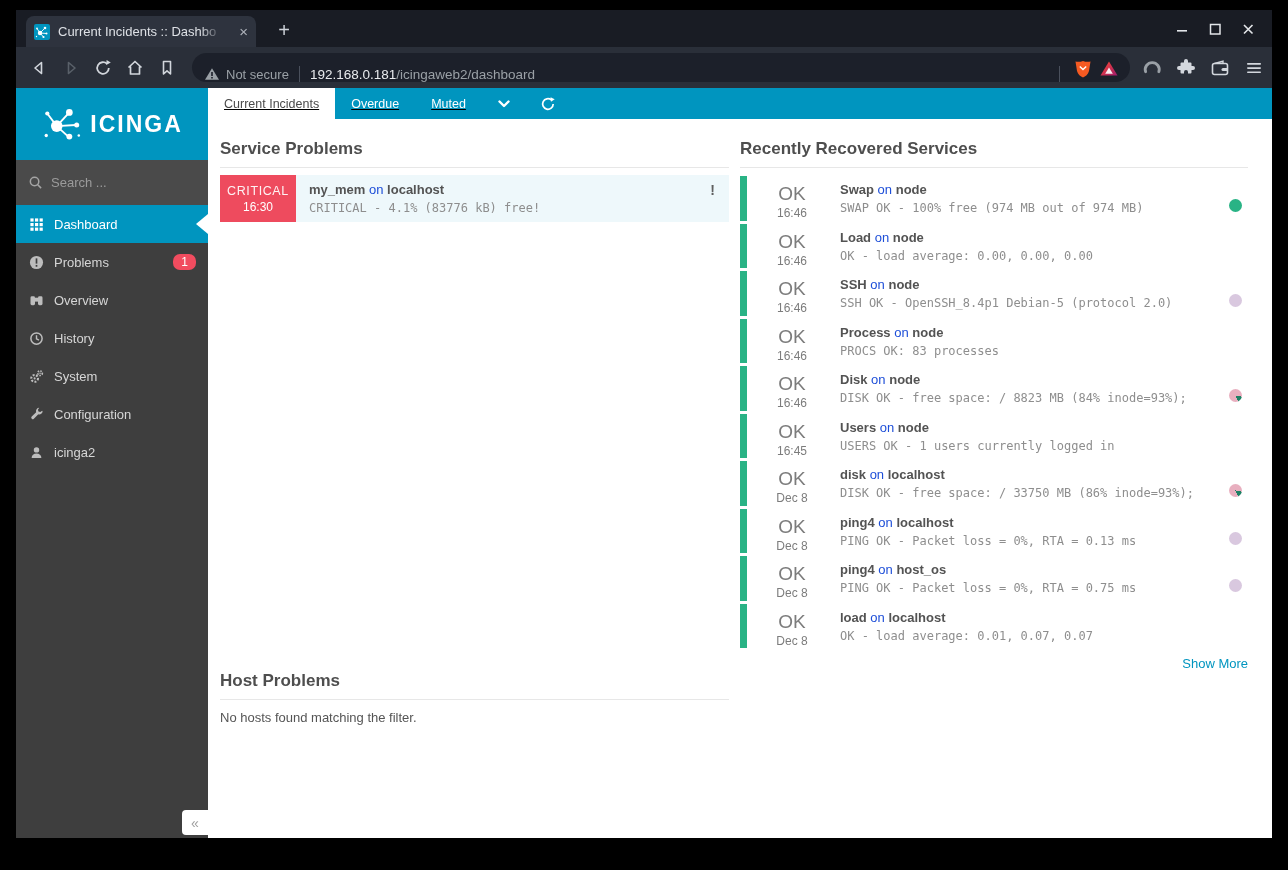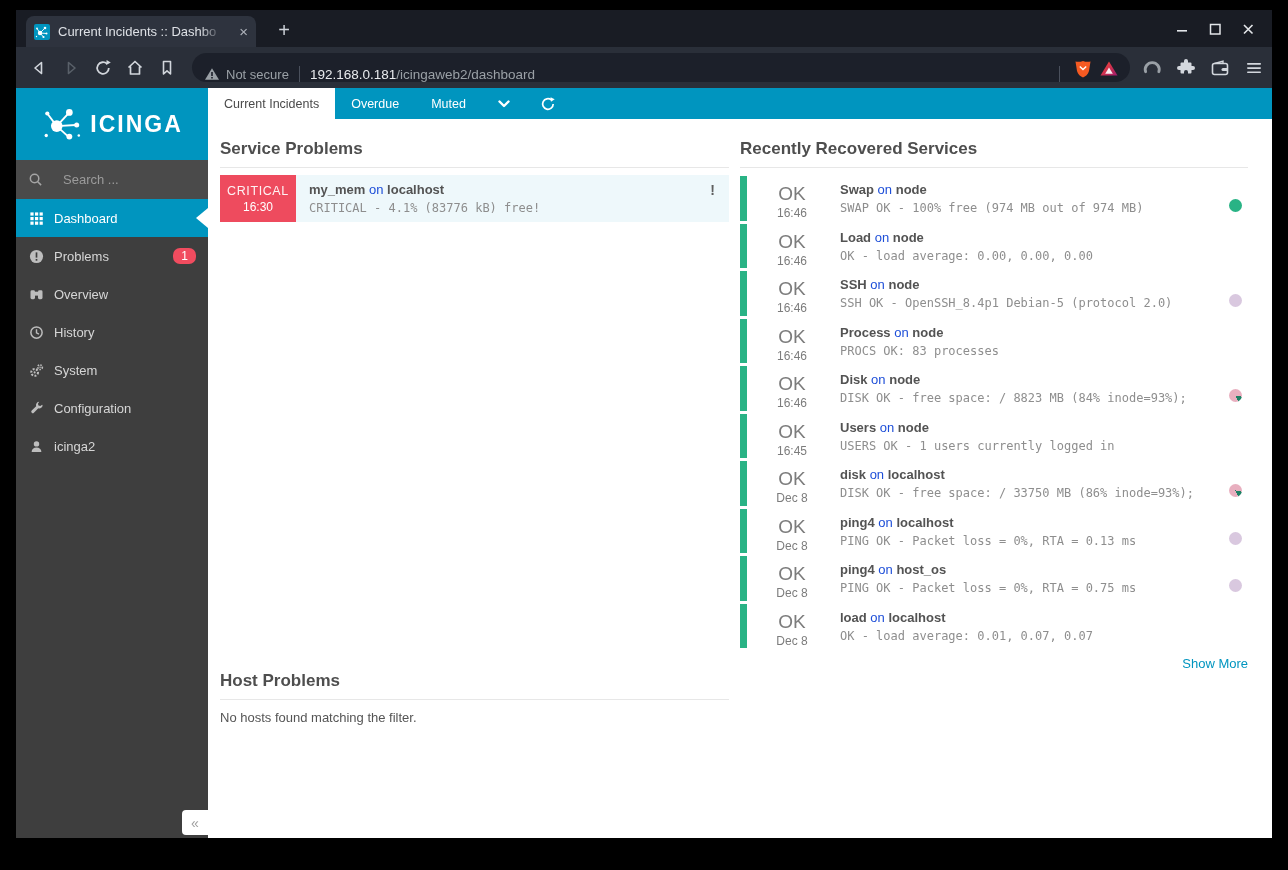--- a/index.html
+++ b/index.html
@@ -39,37 +39,37 @@
   .pill-btn { width:26px; height:26px; display:flex; align-items:center; justify-content:center; cursor:pointer; flex:0 0 auto; }
   .ext-zone { display:flex; margin-left:8px; gap:6px; }
   .ext-btn { width:28px; height:28px; display:flex; align-items:center; justify-content:center; cursor:pointer; }
 
   
   .page { position:absolute; top:78px; left:0; right:0; bottom:0; background:#fff; overflow:hidden; }
 
   .sidebar { position:absolute; left:0; top:0; bottom:0; width:192px; background:#3e3e3e; }
   .logo { height:72px; background:#0095bf; display:flex; align-items:center; justify-content:center; gap:7px; }
   .brand { color:#fff; font-size:23px; font-weight:bold; letter-spacing:2px; }
-  .search-row { height:39px; background:#4a4a4a; display:flex; align-items:center; padding:0 12px; gap:20px; }
+  .search-row { height:45px; background:#4a4a4a; display:flex; align-items:center; padding:0 12px; gap:8px; }
   .search-row input { background:transparent; border:none; outline:none; color:#cfcfcf; font-size:13px; width:130px; }
   .search-row input::placeholder { color:#9b9b9b; }
   .menu { margin-top:0; }
   .item { height:38px; display:flex; align-items:center; padding:0 12px; gap:10px; color:#d6d6d6;
           font-size:13px; position:relative; cursor:pointer; }
   .item .ic { width:16px; height:16px; color:#bdbdbd; display:flex; align-items:center; justify-content:center; }
   .item.active { background:#0095bf; color:#fff; }
   .item.active .ic { color:#fff; }
   .active-arrow { position:absolute; right:0; top:50%; transform:translateY(-50%); width:0; height:0;
                   border-top:10px solid transparent; border-bottom:10px solid transparent; border-right:12px solid #fff; }
   .prob-badge { margin-left:auto; background:#f14c5f; color:#fff; font-size:12px; padding:1px 8px; border-radius:7px; }
   .collapse { position:absolute; bottom:3px; right:0; width:26px; height:25px; background:#fff;
               border-radius:4px 0 0 4px; color:#9f9f9f; display:flex; align-items:center; justify-content:center;
               font-size:14px; cursor:pointer; }
 
-  .main { position:absolute; left:192px; right:0; top:0; bottom:0; background:#fff; }
+  .main { position:absolute; left:192px; right:0; top:0; bottom:0; background:#fff;text-decoration:underline; }
   .tabbar { height:31px; background:#0095bf; display:flex; align-items:stretch; color:#fff; }
   .dtab { padding:0 16px; font-size:12.5px; display:flex; align-items:center; cursor:pointer; }
   .dtab.active { background:#fff; color:#4a4a4a; }
   .icon-tab { padding:0 14px; display:flex; align-items:center; cursor:pointer; }
 
   .content { position:absolute; top:31px; left:0; right:0; bottom:0; }
   .sec { position:absolute; }
   #sec-sp { left:12px; top:20px; width:509px; }
   #sec-rr { left:532px; top:20px; width:508px; }
   #sec-hp { left:12px; top:552px; width:509px; }

